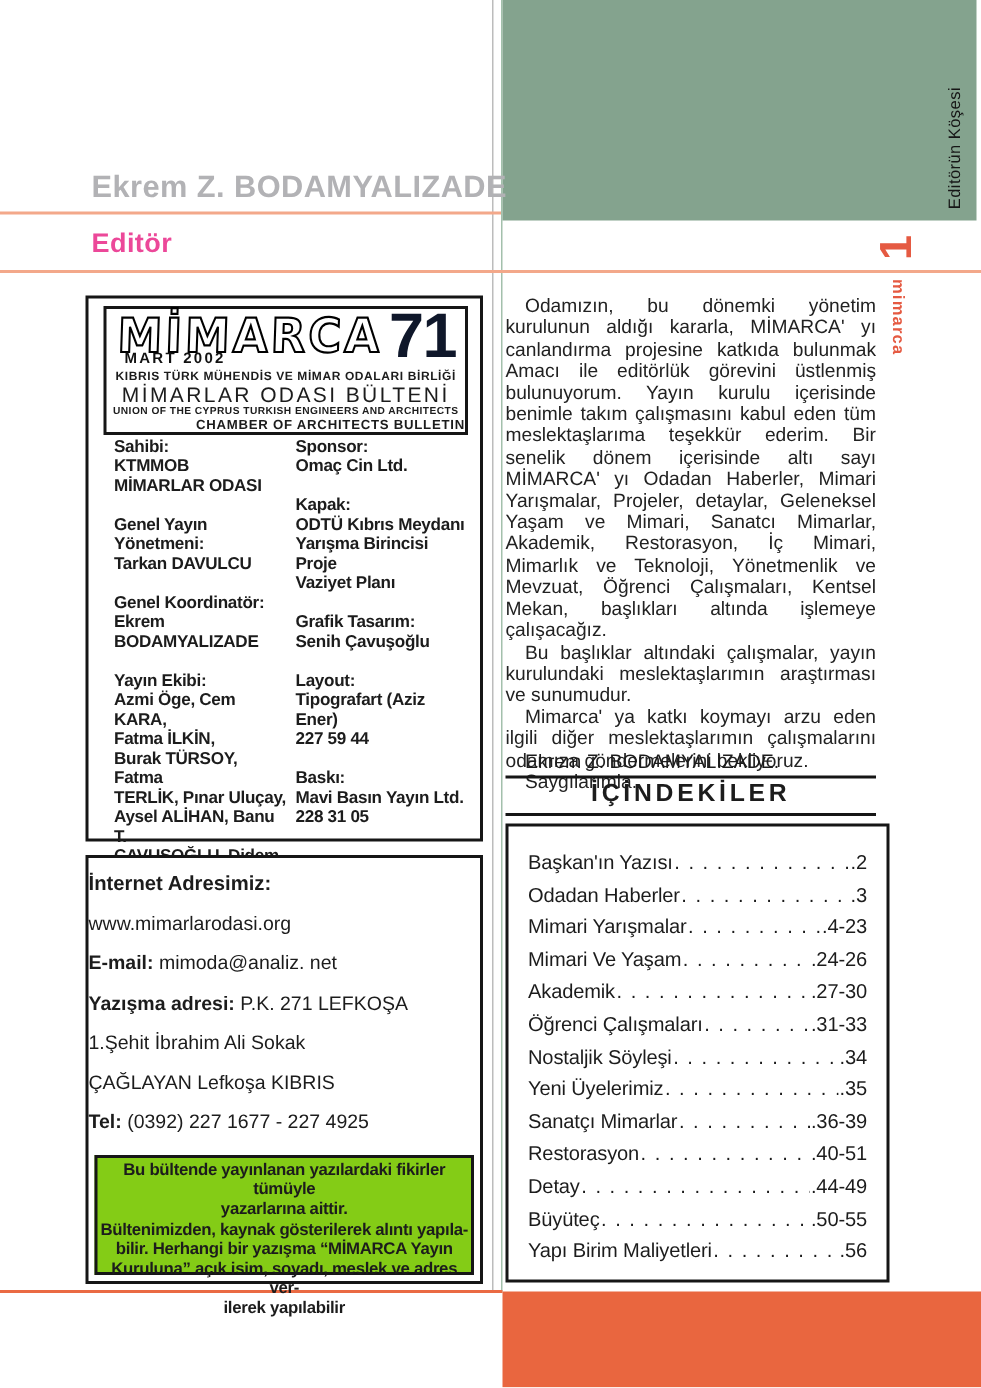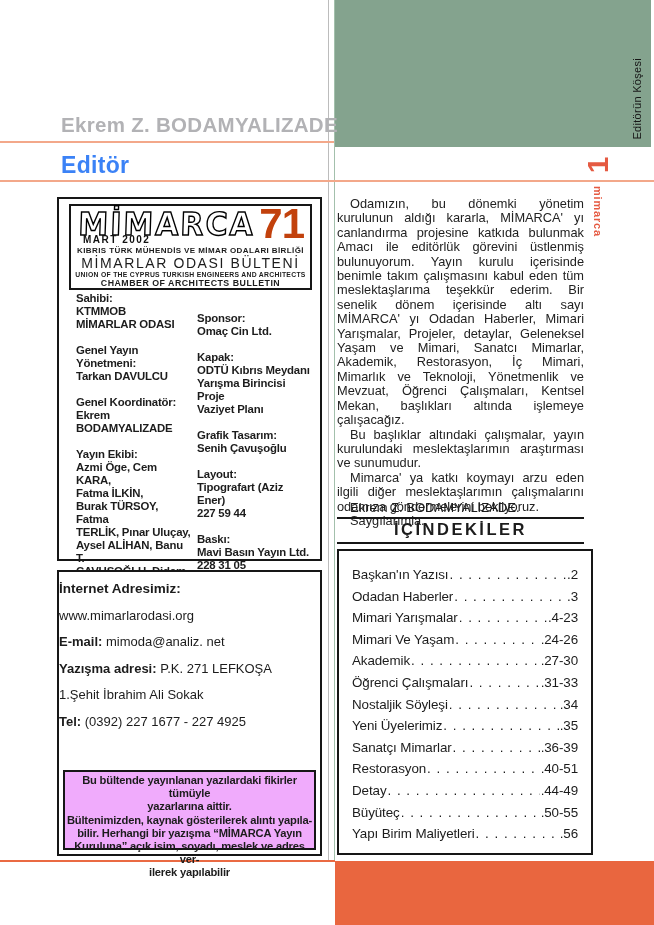--- a/index.html
+++ b/index.html
@@ -11,63 +11,63 @@
   .vline.green{left:334px;background:#a3c0ac;}
   
   .green-block{position:absolute;left:335px;top:0;width:316px;height:147px;background:#84a38e;}
   .orange-block{position:absolute;left:335px;top:861px;width:319px;height:64px;background:#e9663f;}
   .hline1{position:absolute;left:0;top:141px;width:334px;height:2px;background:#f3a88a;}
   .hline2{position:absolute;left:0;top:180px;width:654px;height:2px;background:#f3a88a;}
   .hline3{position:absolute;left:0;top:860px;width:335px;height:2px;background:#ea6a43;}
   
   .author-name{position:absolute;left:61px;top:113px;font-size:20.5px;font-weight:700;
                color:#b2b2b5;letter-spacing:.3px;}
-  .author-role{position:absolute;left:61px;top:152px;font-size:23px;font-weight:700;
-               color:#3b82f6;letter-spacing:.3px;}
+  .author-role{position:absolute;left:61px;top:152px;font-size:18px;font-weight:700;
+               color:#ec4899;letter-spacing:.3px;}
   
   .section-vert{position:absolute;right:8px;bottom:7px;writing-mode:vertical-rl;
                 transform:rotate(180deg);font-size:11px;color:#161616;letter-spacing:.3px;}
   .pagenum-vert{position:absolute;left:581px;top:149px;width:34px;height:32px;display:flex;
                 align-items:center;justify-content:center;transform:rotate(-90deg);
                 font-size:30px;font-weight:700;color:#e55a42;}
   .brand-vert{position:absolute;left:592px;top:186px;writing-mode:vertical-rl;
               font-size:11px;font-weight:700;color:#e55a42;letter-spacing:.8px;}
   
   .box{position:absolute;border:2px solid #161616;background:#fff;}
   .credits-box{left:57px;top:197px;width:261px;height:360px;}
   .logo-box{position:absolute;left:10px;top:5px;right:8px;height:82px;border:2px solid #161616;}
   .logo-word{position:absolute;left:8px;top:0;font-family:"DejaVu Sans",sans-serif;
              font-weight:700;font-size:30px;letter-spacing:2px;color:#fff;
              -webkit-text-stroke:1.4px #000;transform:scaleY(1.05) skewX(-2deg);
              transform-origin:left top;}
   .logo-issue{position:absolute;right:6px;top:-6px;font-size:42px;font-weight:800;
-              letter-spacing:-1px;color:#c2410c;margin-left:48px;}
+              letter-spacing:-1px;color:#0f172a;margin-left:48px;}
   .logo-date{position:absolute;left:12px;top:28px;font-size:10px;font-weight:700;
              letter-spacing:1.5px;color:#111;}
   .logo-org{position:absolute;left:0;top:40px;width:100%;text-align:center;
             font-size:8px;font-weight:700;letter-spacing:.4px;}
   .logo-title{position:absolute;left:0;top:49px;width:100%;text-align:center;
               font-size:14px;font-weight:400;letter-spacing:1.6px;}
   .logo-org-en{position:absolute;left:0;top:65px;width:100%;text-align:center;
                font-size:6.8px;font-weight:700;letter-spacing:.3px;}
-  .logo-title-en{position:absolute;left:0;top:72px;width:100%;text-align:center;
+  .logo-title-en{position:absolute;left:0;top:72px;width:100%;text-align:right;
                  font-size:8.8px;font-weight:700;letter-spacing:.5px;}
-  .credits-cols{position:absolute;left:17px;top:93px;right:6px;display:flex;gap:4px;align-items:center;}
+  .credits-cols{position:absolute;left:17px;top:93px;right:6px;display:flex;gap:4px;}
   .credits-col{width:50%;}
   .credit-block{margin-bottom:13px;}
   .credit-label,.credit-value{font-size:11.4px;line-height:13px;font-weight:700;
                               letter-spacing:-.2px;white-space:pre-line;}
   
   .contact-box{left:57px;top:570px;width:261px;height:282px;}
   .contact-lines{position:absolute;left:0;top:10px;width:100%;text-align:left;}
   .contact-line{margin-bottom:12.5px;font-size:13px;line-height:14px;}
   .contact-line b{font-weight:700;}
   .contact-heading{font-size:13.5px;font-weight:700;}
   .disclaimer{position:absolute;left:4px;right:4px;top:198px;bottom:4px;
-              background:#f0abfc;border:2px solid #161616;text-align:center;
+              background:#84cc16;border:2px solid #161616;text-align:center;
               font-size:11.2px;line-height:13.2px;font-weight:700;letter-spacing:-.2px;
               white-space:pre-line;padding-top:2px;}
   
   .editorial{position:absolute;left:337px;top:197px;width:247px;}
   .editorial p{margin:0;font-size:12.8px;line-height:14.4px;text-align:justify;
                text-indent:13px;color:#222;}
   .signature{position:absolute;left:350px;top:500px;font-size:13px;font-weight:400;}
   .toc-rule{position:absolute;left:337px;width:247px;height:2px;background:#161616;}
   .toc-rule.r1{top:517px;}
   .toc-rule.r2{top:542px;}
@@ -180,20 +180,21 @@
     </div>
   </div>
 
   <div class="box contact-box">
     <div class="contact-lines">
       <div class="contact-line contact-heading">İnternet Adresimiz:</div>
       <div class="contact-line">www.mimarlarodasi.org</div>
       <div class="contact-line"><b>E-mail:</b><span> mimoda@analiz. net</span></div>
       <div class="contact-line"><b>Yazışma adresi:</b><span> P.K. 271  LEFKOŞA</span></div>
       <div class="contact-line">1.Şehit İbrahim Ali Sokak</div>
+      <div class="contact-line">ÇAĞLAYAN Lefkoşa KIBRIS</div>
       <div class="contact-line"><b>Tel:</b><span> (0392) 227 1677 -  227 4925</span></div>
     </div>
     <div class="disclaimer">Bu bültende yayınlanan yazılardaki fikirler tümüyle
 yazarlarına aittir.
 Bültenimizden, kaynak gösterilerek alıntı yapıla-
 bilir. Herhangi bir yazışma “MİMARCA Yayın
 Kuruluna” açık isim, soyadı, meslek  ve adres ver-
 ilerek yapılabilir</div>
   </div>
 

